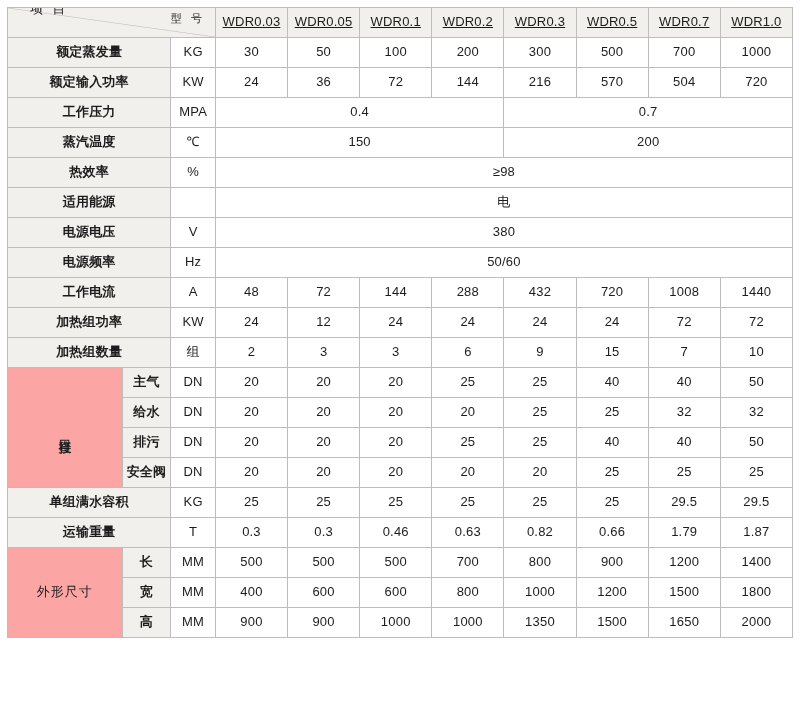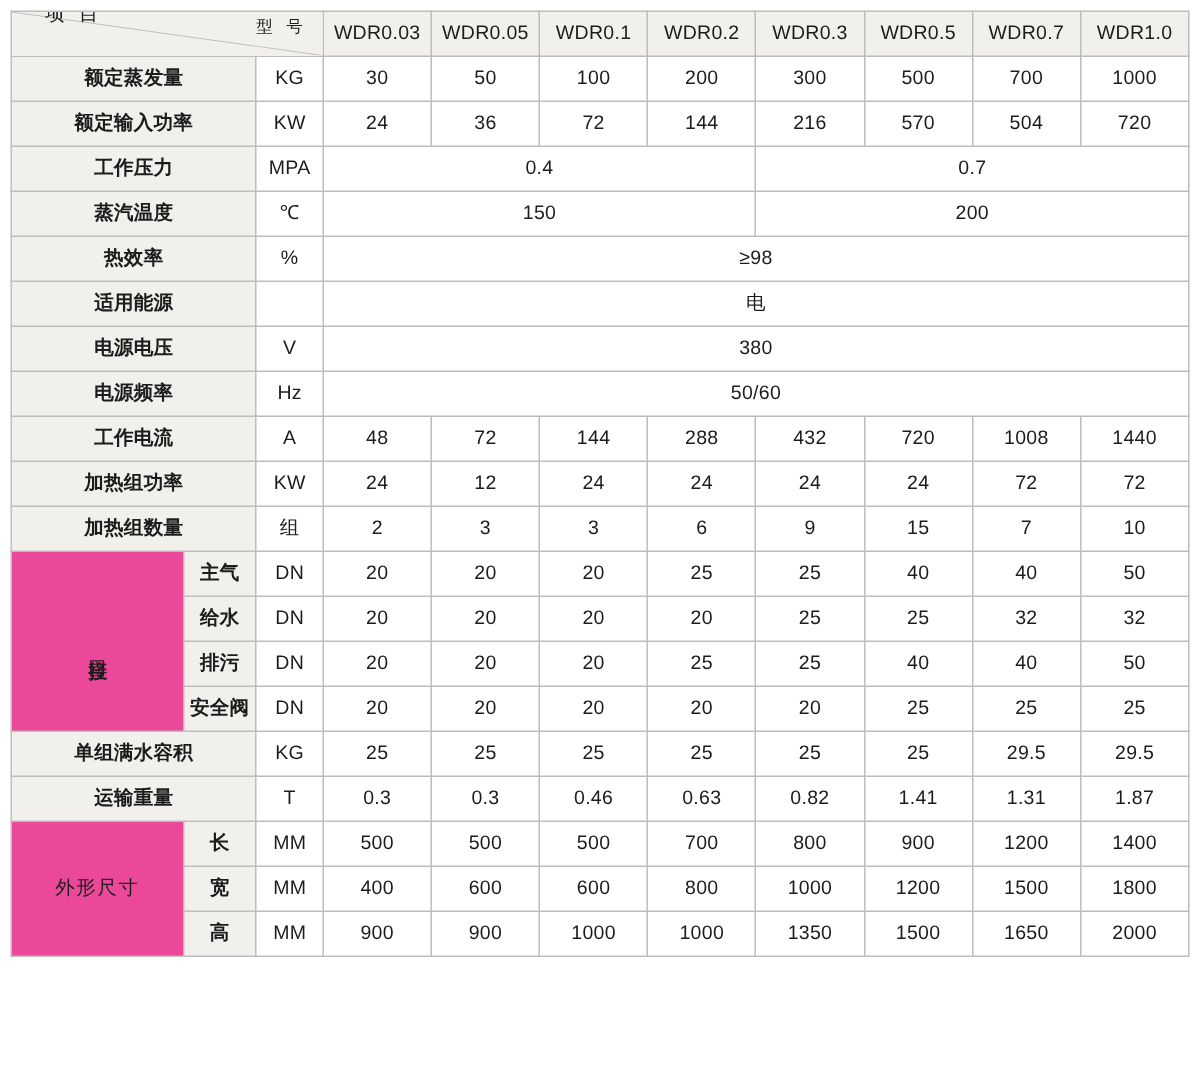--- a/index.html
+++ b/index.html
@@ -79,27 +79,28 @@
     font-weight: bold;
   }
   .unit-cell {
     background: #ffffff;
     font-size: 12px;
     margin-top: 16px;
   }
   .model-cell {
     background: #f2f0ec;
     font-size: 13px;
+    text-decoration: underline;
   }
   .val {
     background: #ffffff;
     font-size: 13px;
   }
   .vgroup {
-    background: #ec4899;
+    background: #fca5a5;
     font-size: 13px;
     letter-spacing: 2px;
   }
   .vtext {
     writing-mode: vertical-rl;
     text-orientation: upright;
     display: inline-block;
     line-height: 1.05;
   }
   .sub-label {
@@ -297,22 +298,22 @@
         <td class="val">29.5</td>
       </tr>
       <tr>
         <td class="label-cell" colspan="2">运输重量</td>
         <td class="unit-cell">T</td>
         <td class="val">0.3</td>
         <td class="val">0.3</td>
         <td class="val">0.46</td>
         <td class="val">0.63</td>
         <td class="val">0.82</td>
-        <td class="val">1.41</td>
-        <td class="val">1.31</td>
+        <td class="val">0.66</td>
+        <td class="val">1.79</td>
         <td class="val">1.87</td>
       </tr>
       <tr>
         <td class="vgroup" rowspan="3" style="letter-spacing: 1px;">外形尺寸</td>
         <td class="sub-label">长</td>
         <td class="unit-cell">MM</td>
         <td class="val">500</td>
         <td class="val">500</td>
         <td class="val">500</td>
         <td class="val">700</td>

